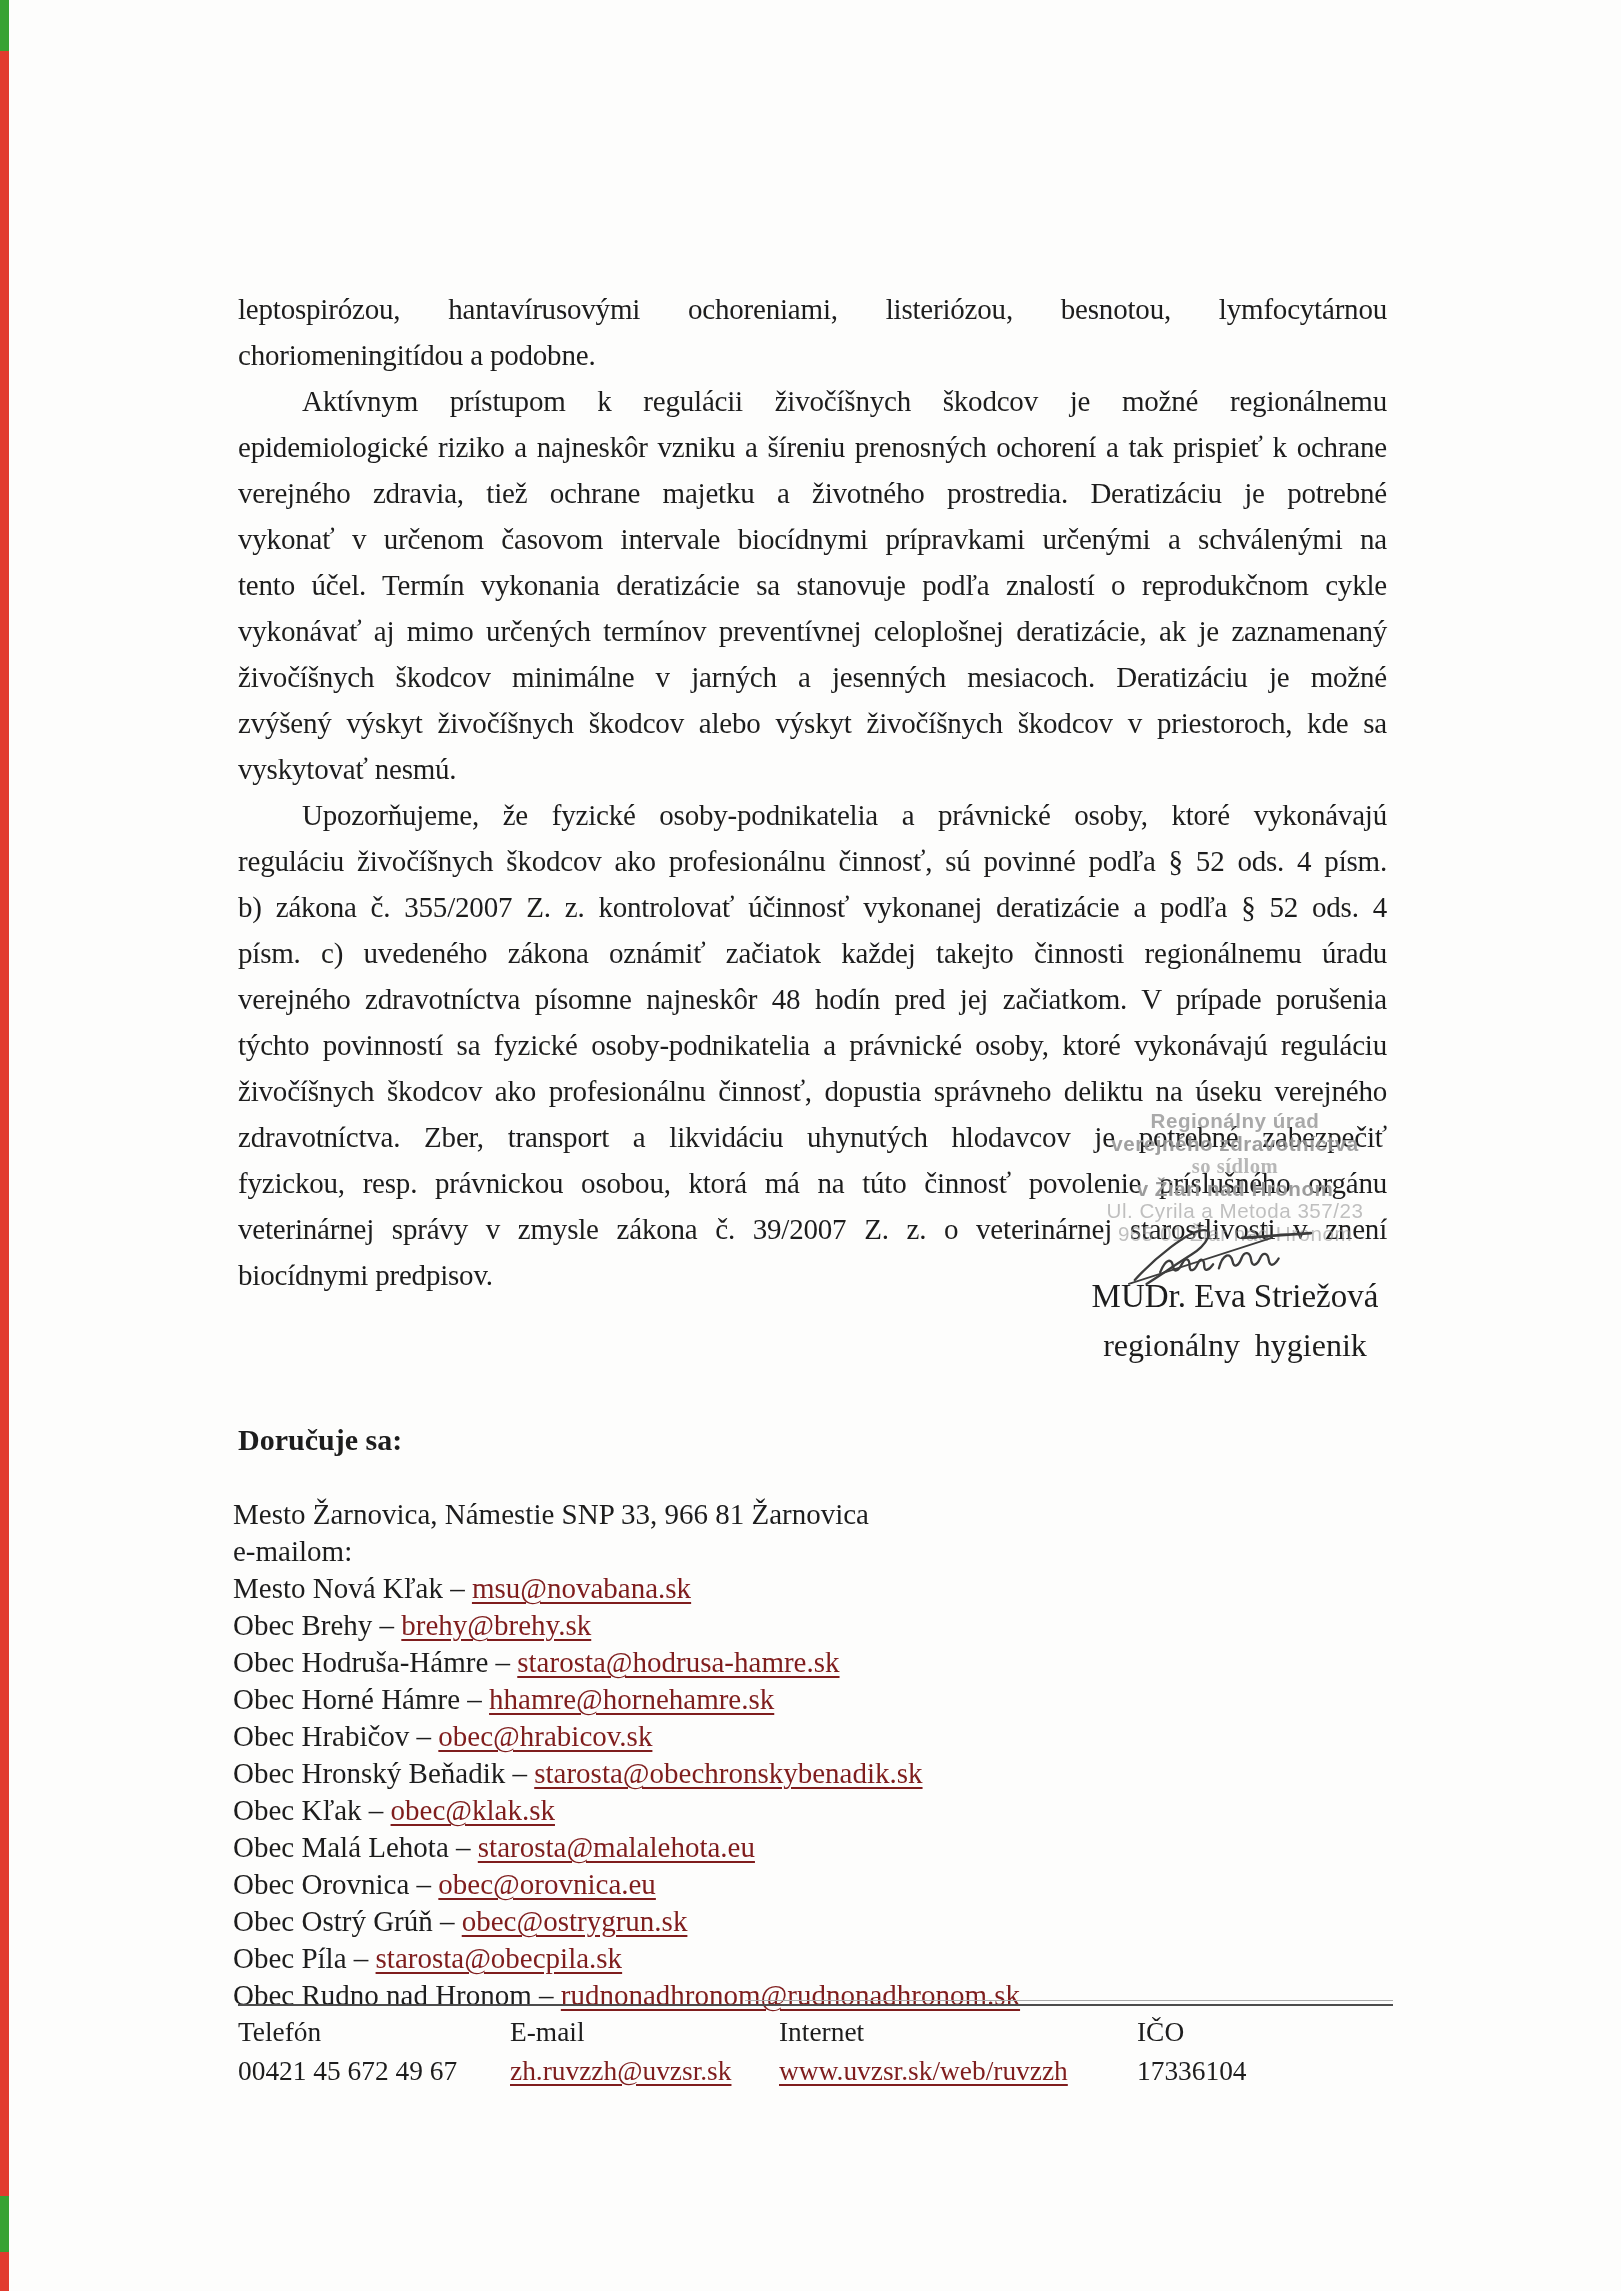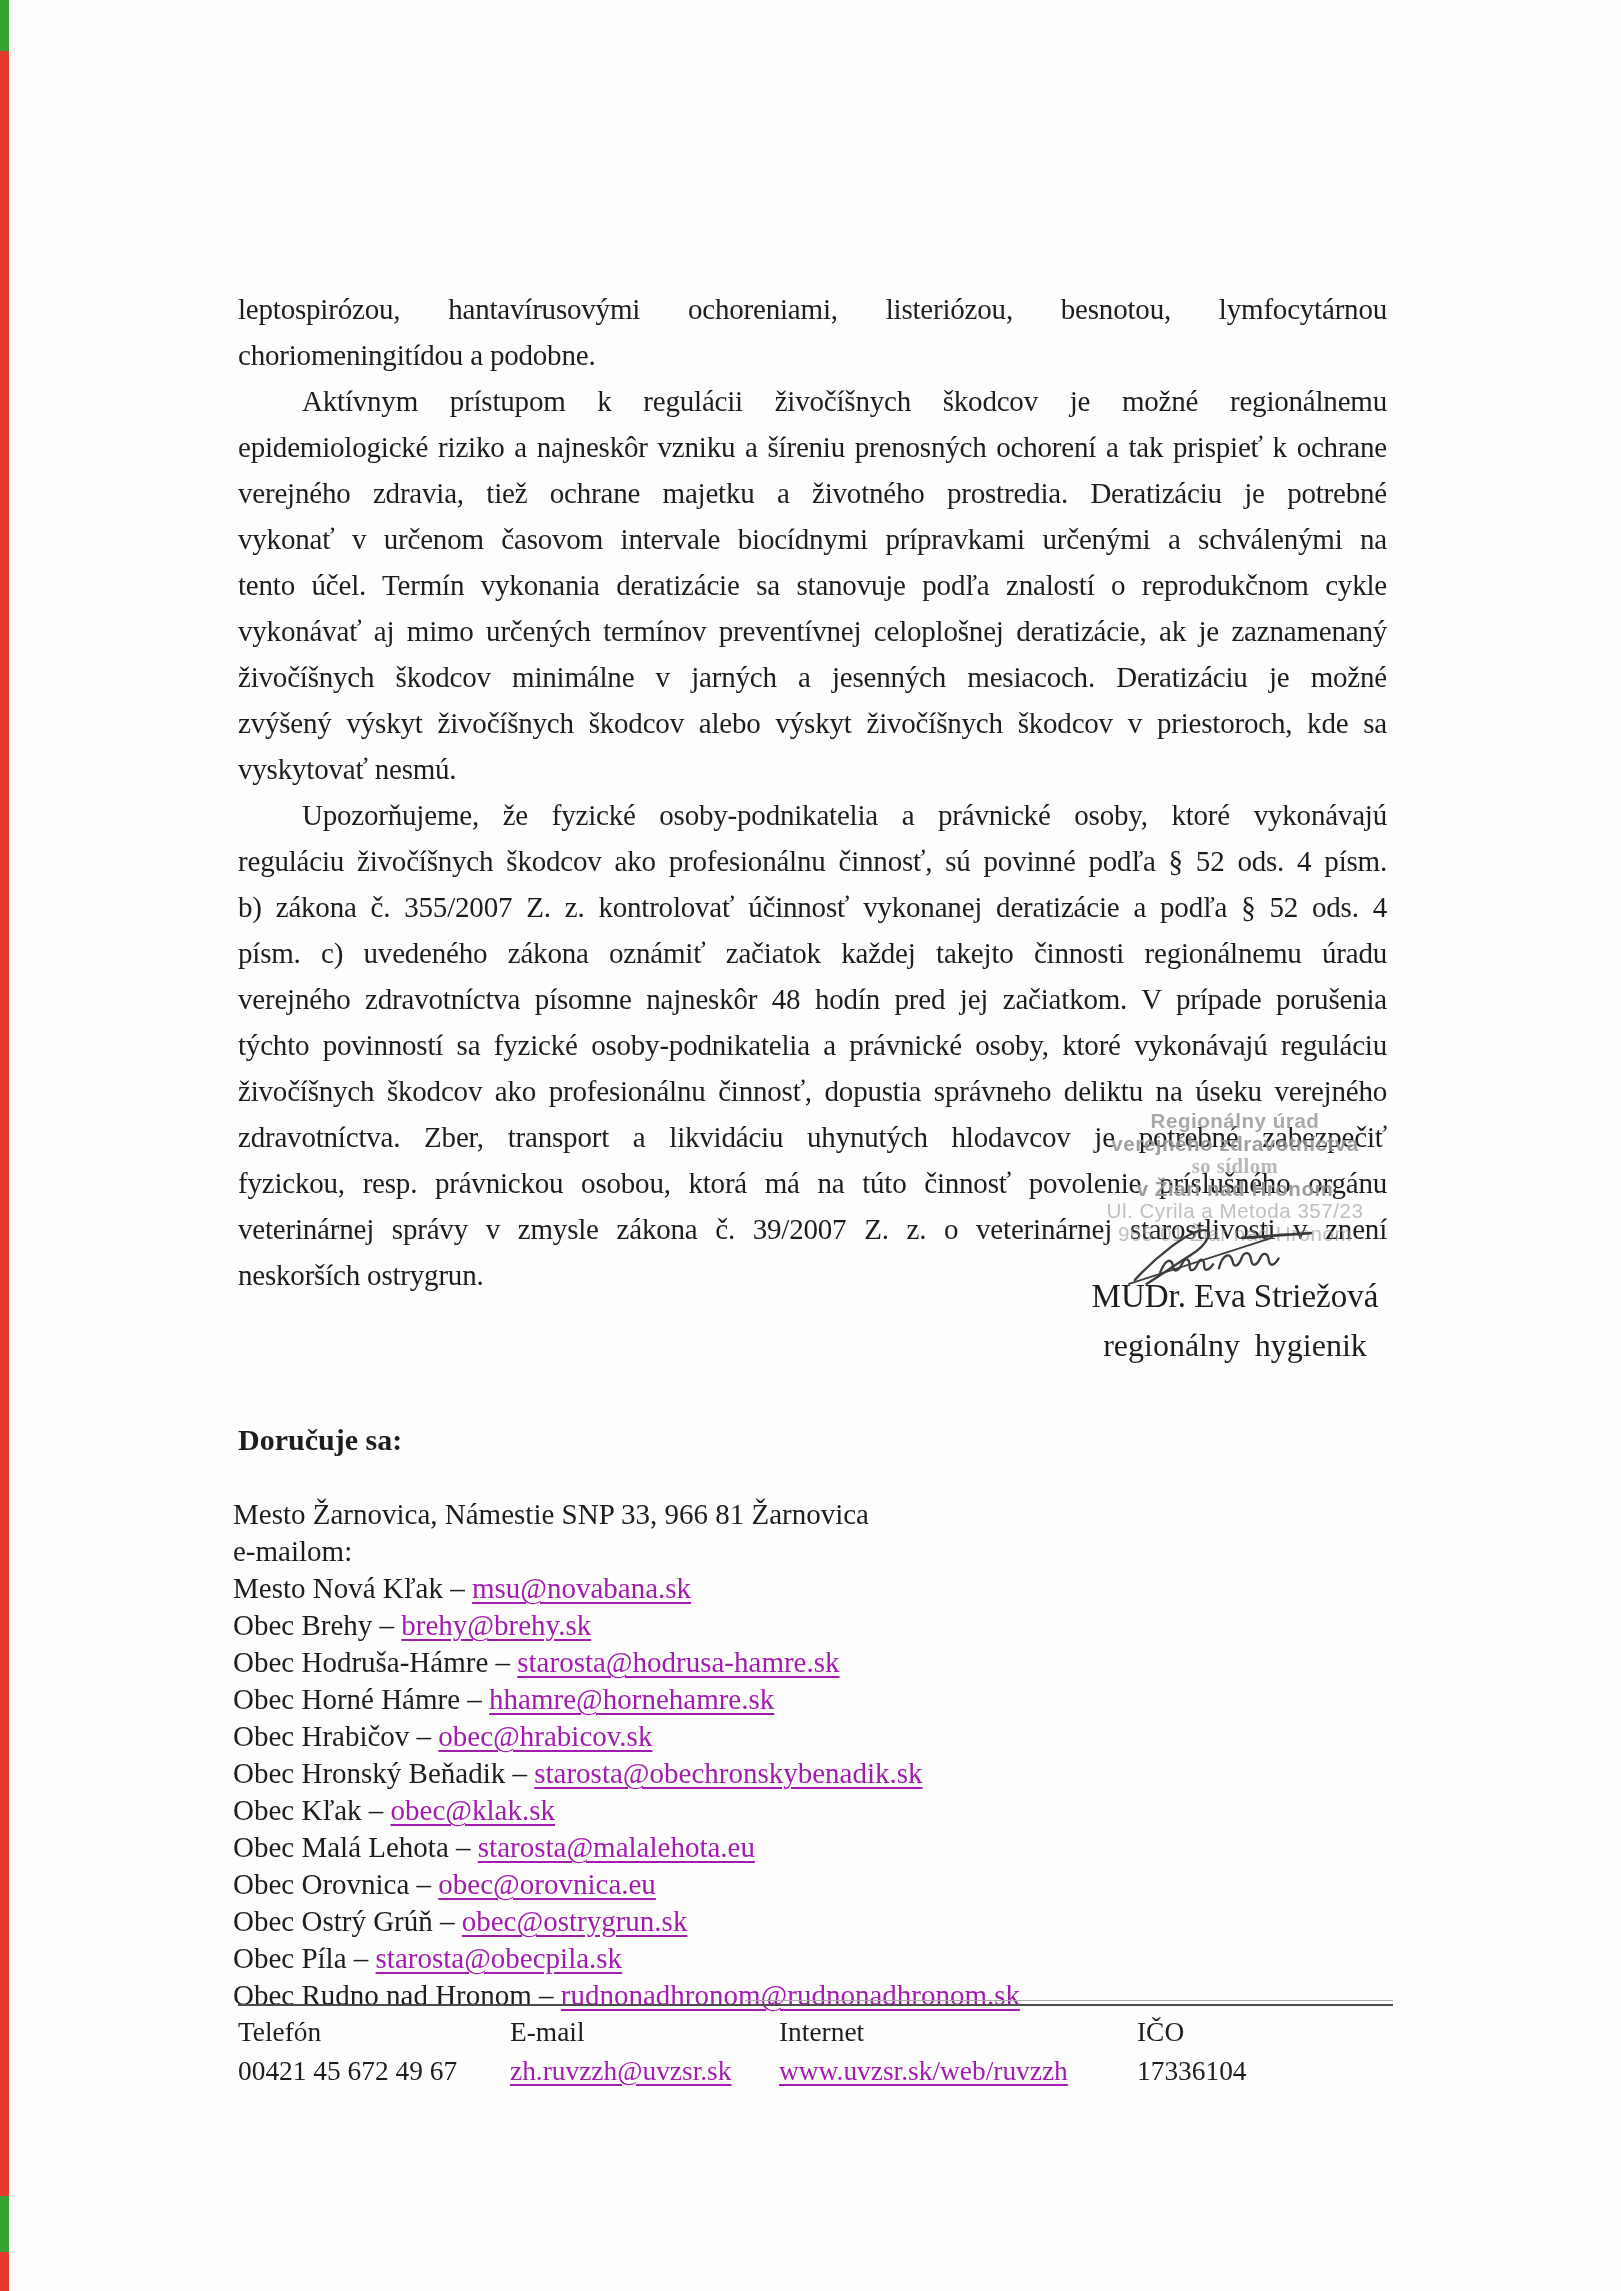--- a/index.html
+++ b/index.html
@@ -47,21 +47,21 @@
 
   
   .deliver-heading{
     position:absolute;left:238px;top:1423px;
     font-size:30px;font-weight:700;
   }
   .recipients{
     position:absolute;left:233px;top:1496px;width:1078px;
     font-size:29px;line-height:37px;
   }
-  .link{color:#a21caf;text-decoration:underline;text-underline-offset:3.9px;text-decoration-thickness:1.5px;}
+  .link{color:#7f1d1d;text-decoration:underline;text-underline-offset:3.9px;text-decoration-thickness:1.5px;}
 
   
   .footer-rule{position:absolute;left:238px;top:2004px;width:1155px;height:2px;background:#4c4c4c;}
   .footer-rule2{position:absolute;left:745px;top:2000px;width:648px;height:1px;background:#aaa;}
   .footer{position:absolute;left:0;top:2017px;width:1621px;font-size:27.4px;}
   .fcol{position:absolute;top:0;}
   .fcol .flabel{margin-bottom:7.8px;}
   .fcol .fvalue{font-size:27.4px;}
   .fcol1{left:238px;} .fcol2{left:510px;} .fcol3{left:779px;} .fcol4{left:1137px;}
 </style>
@@ -92,21 +92,21 @@
     <div class="ln ind">Upozorňujeme, že fyzické osoby-podnikatelia a právnické osoby, ktoré vykonávajú</div>
     <div class="ln">reguláciu živočíšnych škodcov ako profesionálnu činnosť, sú povinné podľa § 52 ods. 4 písm.</div>
     <div class="ln">b) zákona č. 355/2007 Z. z. kontrolovať účinnosť vykonanej deratizácie a podľa § 52 ods. 4</div>
     <div class="ln">písm. c) uvedeného zákona oznámiť začiatok každej takejto činnosti regionálnemu úradu</div>
     <div class="ln">verejného zdravotníctva písomne najneskôr 48 hodín pred jej začiatkom. V prípade porušenia</div>
     <div class="ln">týchto povinností sa fyzické osoby-podnikatelia a právnické osoby, ktoré vykonávajú reguláciu</div>
     <div class="ln">živočíšnych škodcov ako profesionálnu činnosť, dopustia správneho deliktu na úseku verejného</div>
     <div class="ln">zdravotníctva. Zber, transport a likvidáciu uhynutých hlodavcov je potrebné zabezpečiť</div>
     <div class="ln">fyzickou, resp. právnickou osobou, ktorá má na túto činnosť povolenie príslušného orgánu</div>
     <div class="ln">veterinárnej správy v zmysle zákona č. 39/2007 Z. z. o veterinárnej starostlivosti v znení</div>
-    <div class="ln last">neskorších ostrygrun.</div>
+    <div class="ln last">biocídnymi predpisov.</div>
   </div>
 
   <div class="stamp">
     <div class="sln">Regionálny úrad</div>
     <div class="sln">verejného zdravotníctva</div>
     <div class="sln">so sídlom</div>
     <div class="sln">v Žiari nad Hronom</div>
     <div class="sln">Ul. Cyrila a Metoda 357/23</div>
     <div class="sln">965 01 Žiar nad Hronom</div>
   </div>

